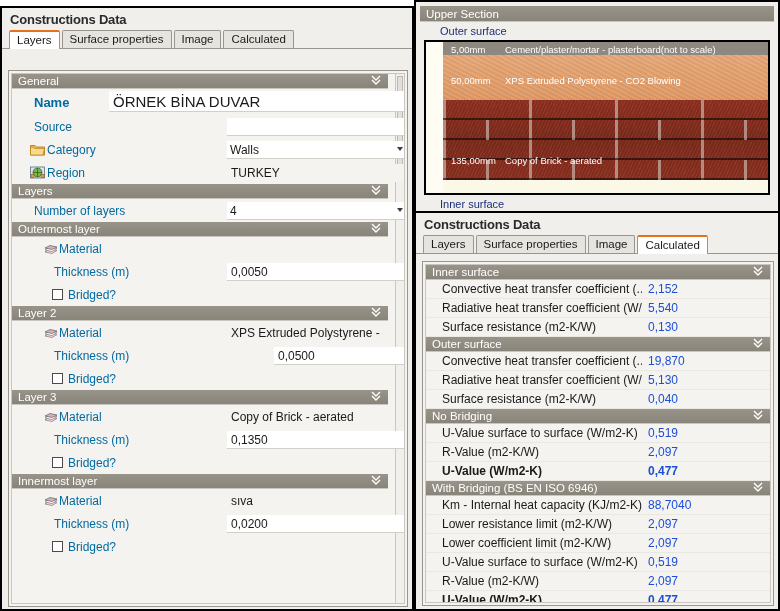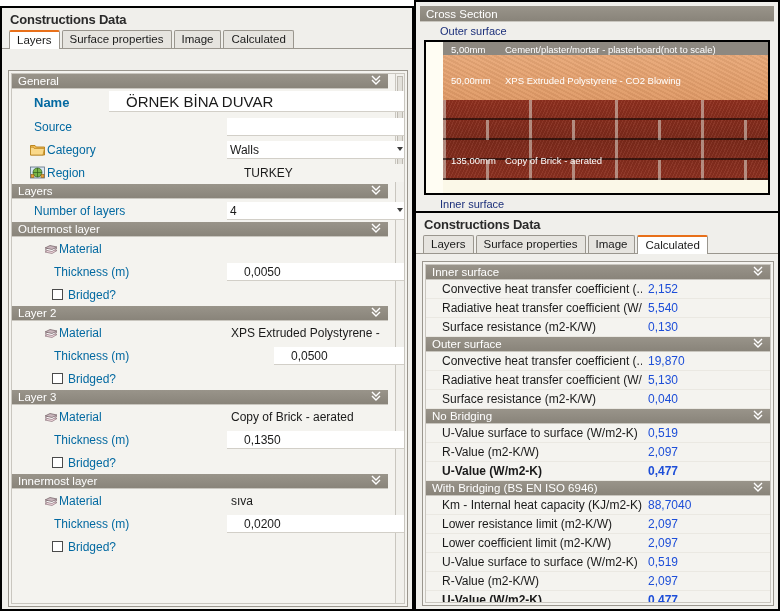--- a/index.html
+++ b/index.html
@@ -123,21 +123,21 @@
     overflow: hidden;
   }
   .field {
     background: #ffffff;
     border: none;
     border-bottom: 1px solid #d2cfc8;
     font-size: 12px;
     color: #1a1a1a;
     height: 18px;
     line-height: 18px;
-    padding: 0 17px;
+    padding: 0 4px;
     white-space: nowrap;
     overflow: hidden;
   }
   .field.big { font-size: 15px; height: 21px; line-height: 21px; }
   .field.plain { background: #f4f3ef; border-bottom: none; }
   .combo {
     position: relative;
     background: #ffffff;
     border-bottom: 1px solid #d2cfc8;
     height: 18px;
@@ -462,21 +462,21 @@
           </div>
         </div>
 
       </div>
     </div>
   </div>
 
   <div class="panel" style="left:414px; top:0; width:366px; height:213px; border-width:2px;">
 
     <div class="sechdr" style="position:absolute;left:4px;top:4px;width:354px;height:16px;line-height:16px;">
-      <span>Cross Section</span>
+      <span>Upper Section</span>
     </div>
 
     <div class="surface-lbl" style="left:24px; top:23px;">Outer surface</div>
 
     <div class="xsec-wrap" style="left:8px; top:38px; width:346px; height:155px;">
 
       <div class="xs-band" style="height:13px; background:#8d8880;">
         <span class="th">5,00mm</span>
         <span class="nm">Cement/plaster/mortar - plasterboard(not to scale)</span>
       </div>

